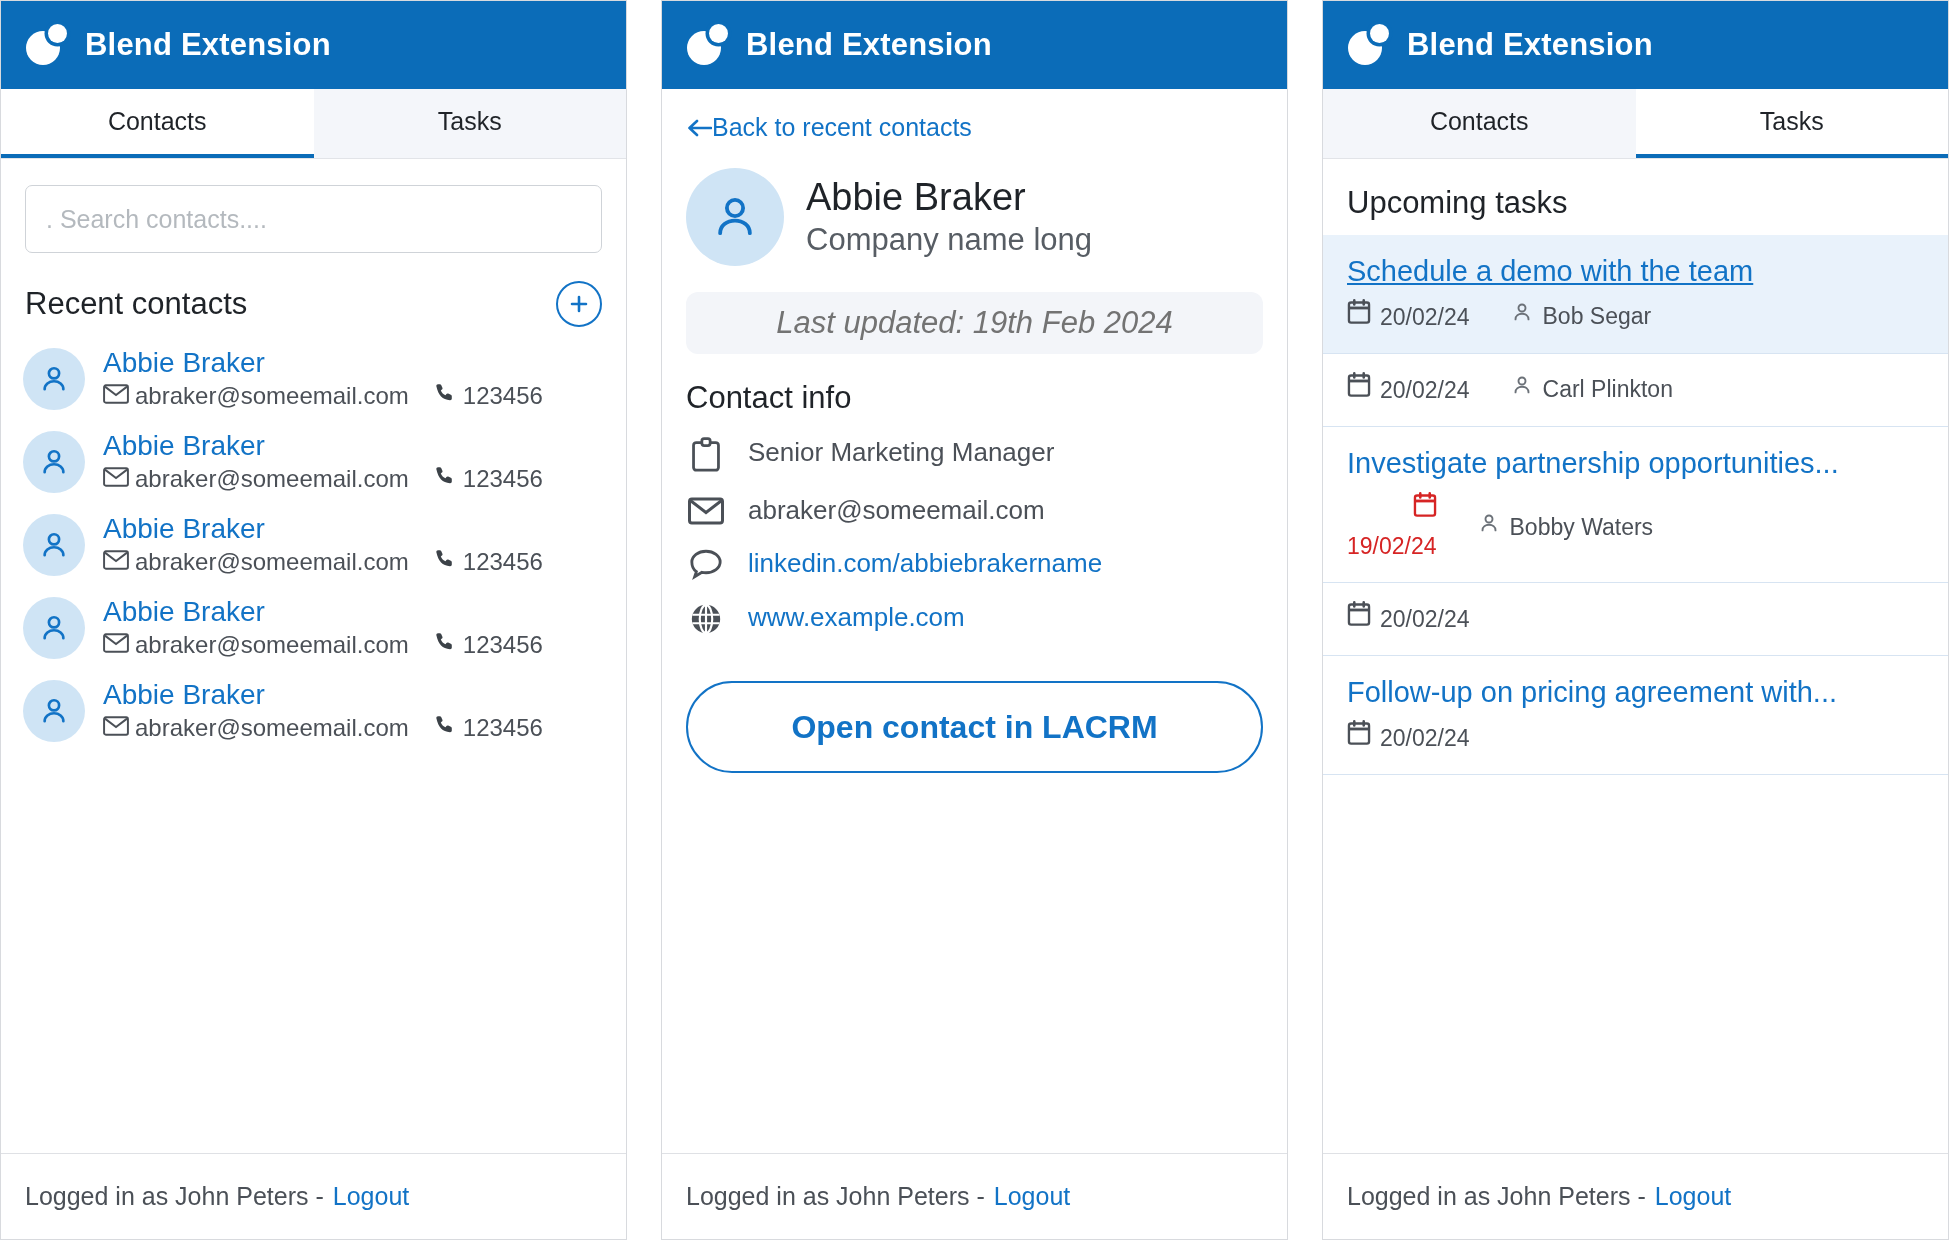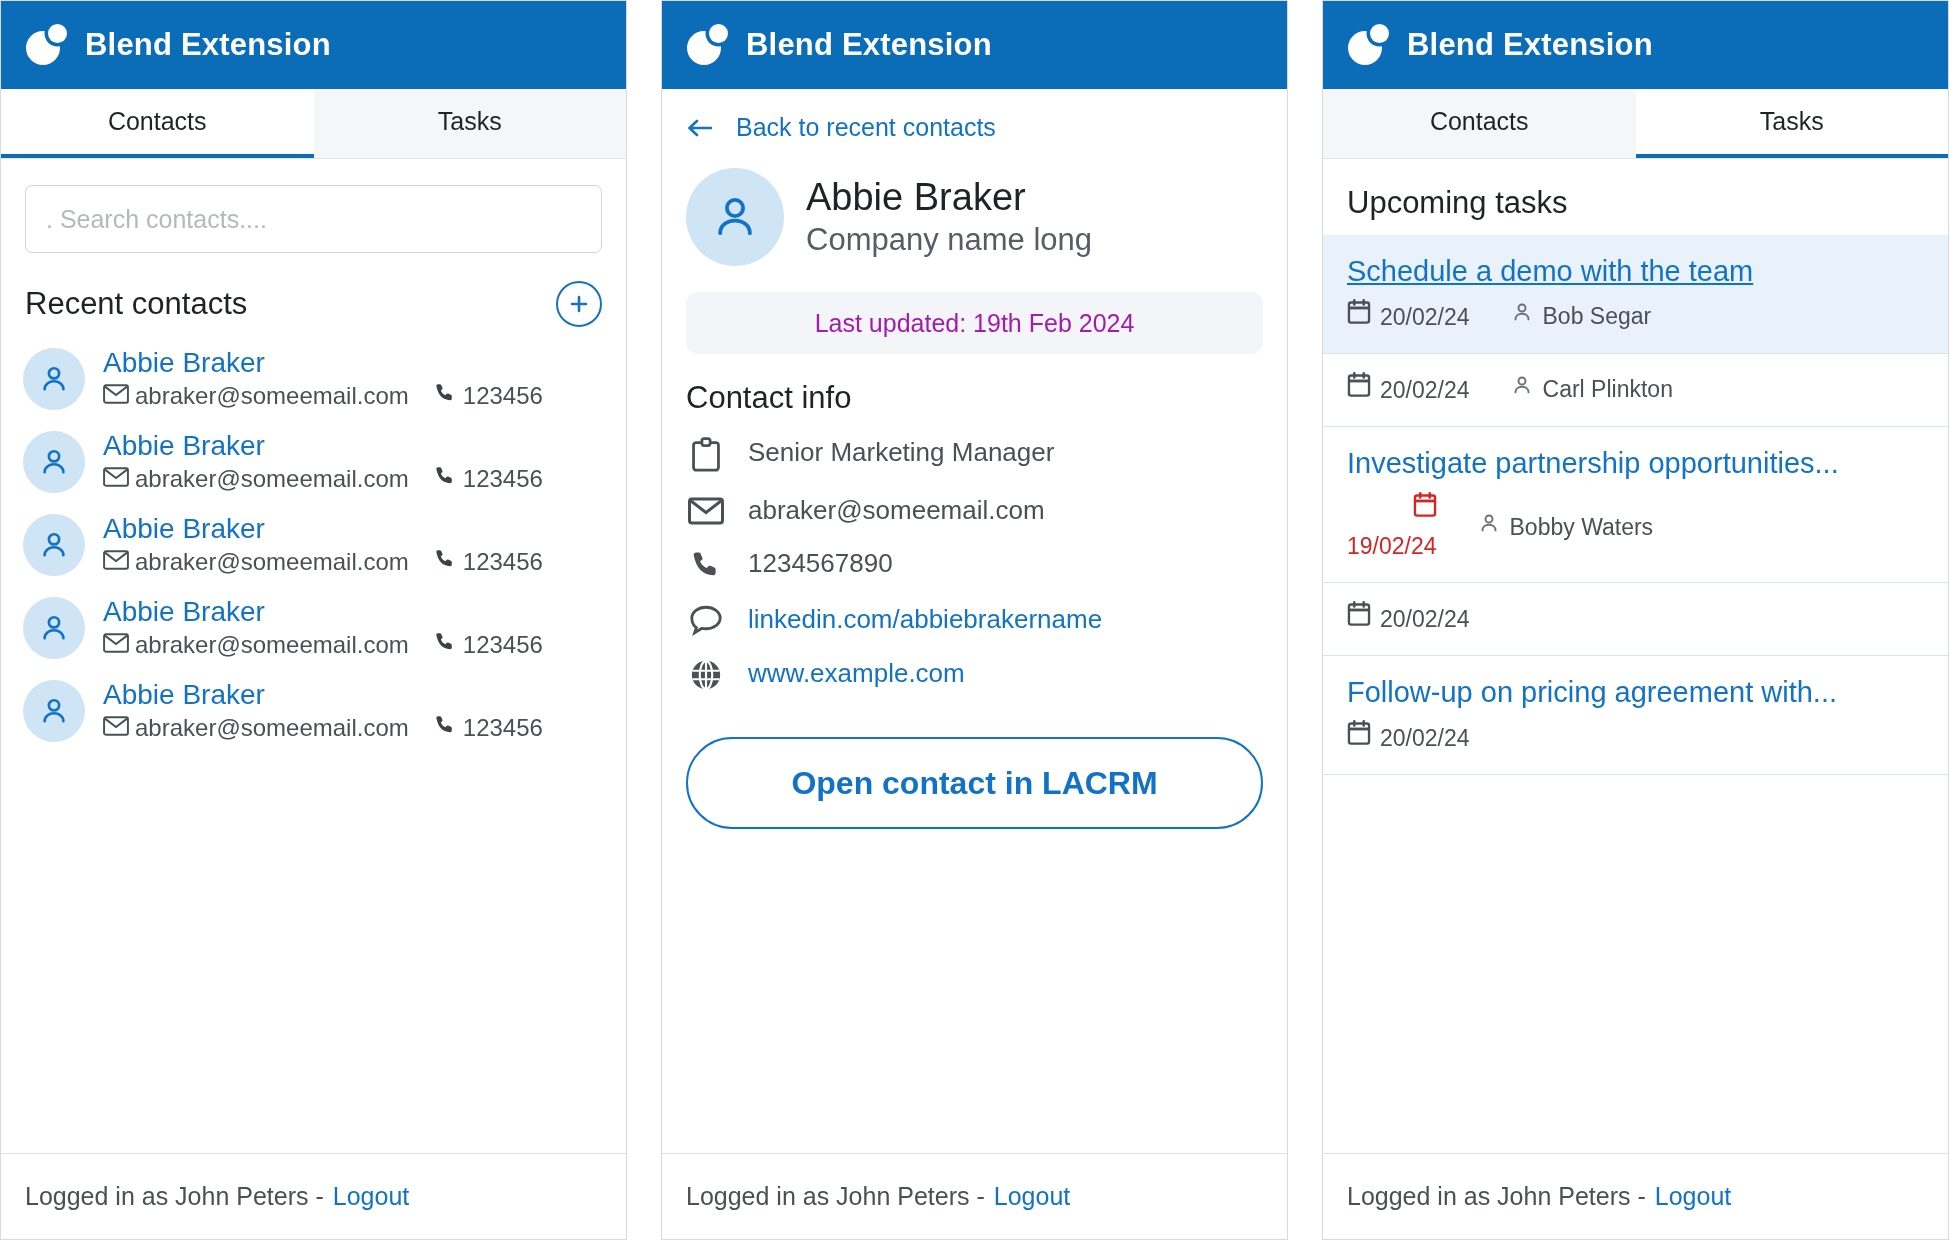--- a/index.html
+++ b/index.html
@@ -127,41 +127,41 @@
     display: flex; align-items: center; justify-content: center;
   }
   .cmeta { display: flex; flex-direction: column; gap: 2px; min-width: 0; }
   .cname { font-size: 28px; color: #1273c6; line-height: 1.18; }
   .cline { display: flex; align-items: center; font-size: 24px; color: #4b5057; gap: 6px; }
   .cline .sep { width: 12px; display: inline-block; }
   .cline svg { flex: 0 0 auto; }
 
   
   .backrow {
-    display: flex; align-items: center; gap: 24px;
+    display: flex; align-items: center; gap: 0;
     padding: 24px 24px 6px 24px;
     font-size: 25px; color: #1273c6; cursor: pointer;
   }
   .detailhead {
     display: flex; align-items: center; gap: 22px;
     padding: 20px 24px 14px 24px;
   }
   .avatar-lg {
     width: 98px; height: 98px; border-radius: 50%;
     background: #cfe4f5; flex: 0 0 98px;
     display: flex; align-items: center; justify-content: center;
   }
   .dname { font-size: 38px; color: #1f2328; line-height: 1.22; }
   .dcompany { font-size: 31px; color: #575d64; line-height: 1.3; }
 
   .updated {
     margin: 12px 24px 0 24px;
     background: #f3f5f9; border-radius: 12px;
     height: 62px; display: flex; align-items: center; justify-content: center;
-    font-size: 25px; color: #a21caf;
+    font-size: 31px; color: #737373; font-style: italic;
   }
   .sectitle {
     padding: 26px 24px 10px 24px;
     font-size: 31px; color: #1f2328;
   }
   .inforow {
     display: flex; gap: 22px;
     padding: 11px 24px;
     font-size: 26px; color: #4b5057;
   }
@@ -404,28 +404,20 @@
           </div>
           <div class="inforow">
             <span class="ico">
               <svg width="36" height="28" viewBox="0 0 24 18" fill="none">
                 <rect x="1" y="1" width="22" height="16" rx="1.6" stroke="#4b5057" stroke-width="2"></rect>
                 <path d="M1.8 2.2 12 10 22.2 2.2" stroke="#4b5057" stroke-width="2" fill="none"></path>
               </svg>
             </span>
             <span>abraker@someemail.com</span>
           </div>
-          <div class="inforow">
-            <span class="ico">
-              <svg width="34" height="34" viewBox="0 0 24 24">
-                <path d="M6.8 3.2c.7 0 1.2.4 1.5 1l1.1 2.6c.3.7.1 1.4-.5 1.8l-1.1.8c.9 2.2 2.6 3.9 4.8 4.8l.8-1.1c.4-.6 1.2-.8 1.8-.5l2.6 1.1c.6.3 1 .8 1 1.5v2.3c0 1-.8 1.8-1.8 1.7C9.4 18.6 5.4 14.6 3.3 5.1c-.1-1 .7-1.9 1.7-1.9h1.8z" fill="#4b5057"></path>
-              </svg>
-            </span>
-            <span>1234567890</span>
-          </div>
           <div class="inforow link">
             <span class="ico">
               <svg width="34" height="32" viewBox="0 0 24 22" fill="none">
                 <path d="M12 2c5.5 0 10 3.4 10 7.6 0 4.2-4.5 7.6-10 7.6-1 0-2-.1-2.9-.3L4 20l1.2-3.6C3.2 15 2 12.5 2 9.6 2 5.4 6.5 2 12 2z" stroke="#4b5057" stroke-width="2"></path>
               </svg>
             </span>
             <span>linkedin.com/abbiebrakername</span>
           </div>
           <div class="inforow link">
             <span class="ico">

